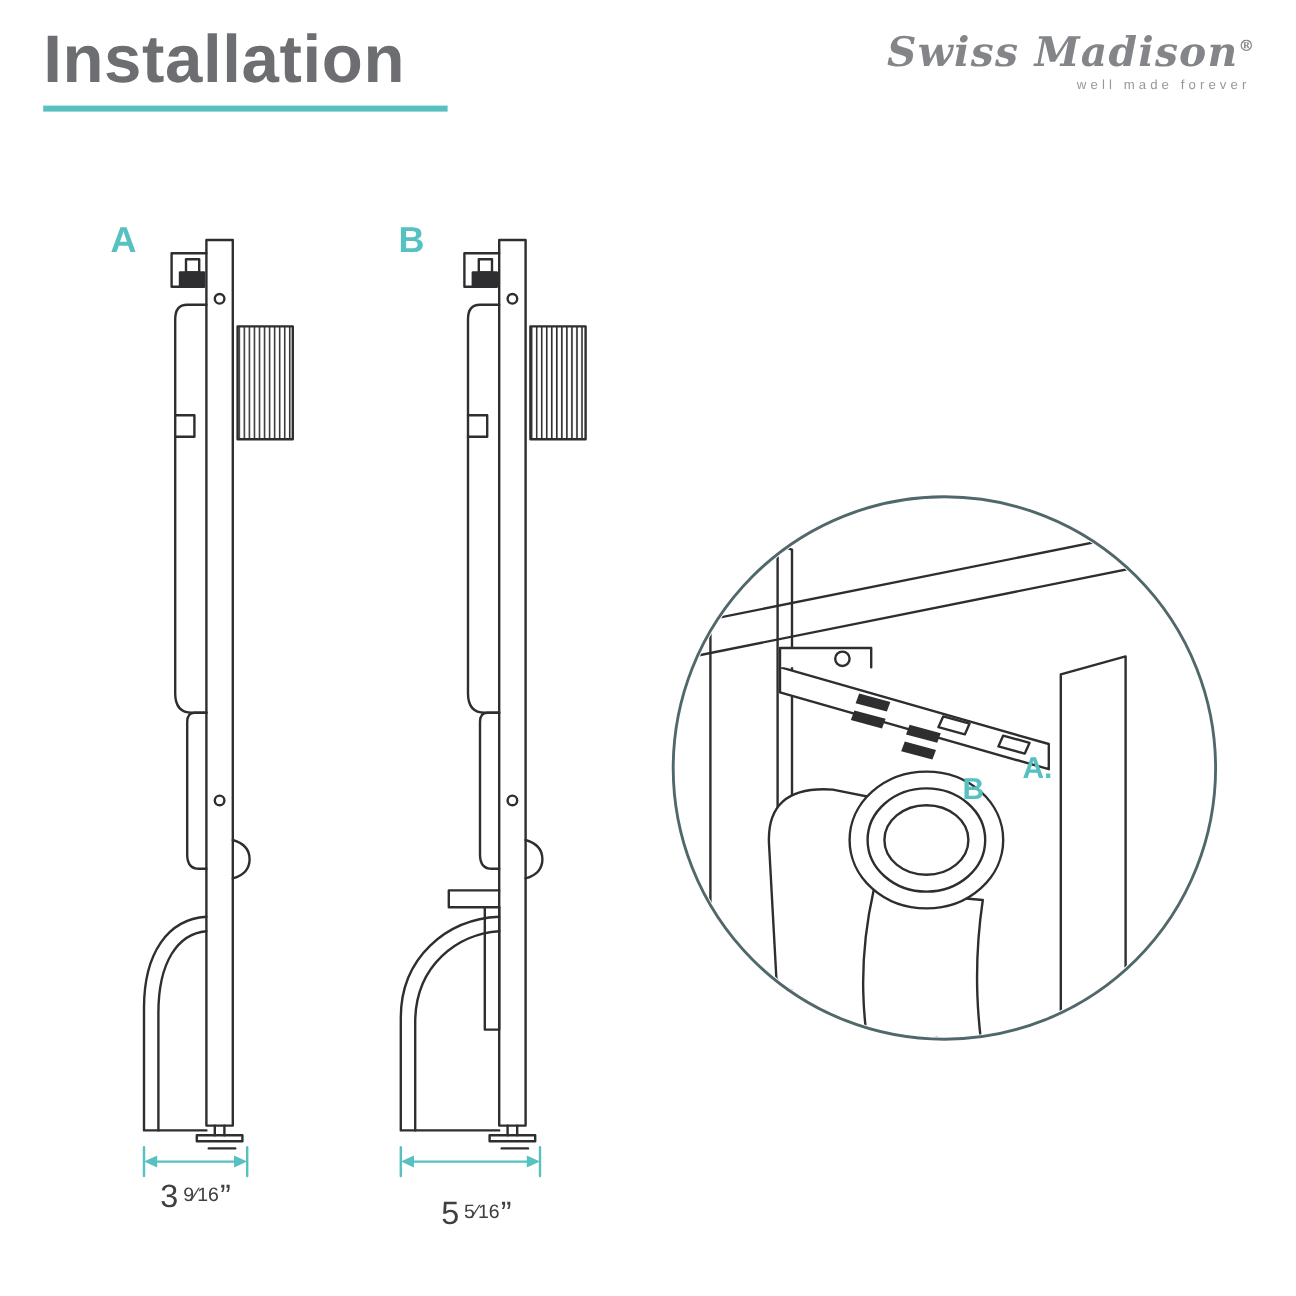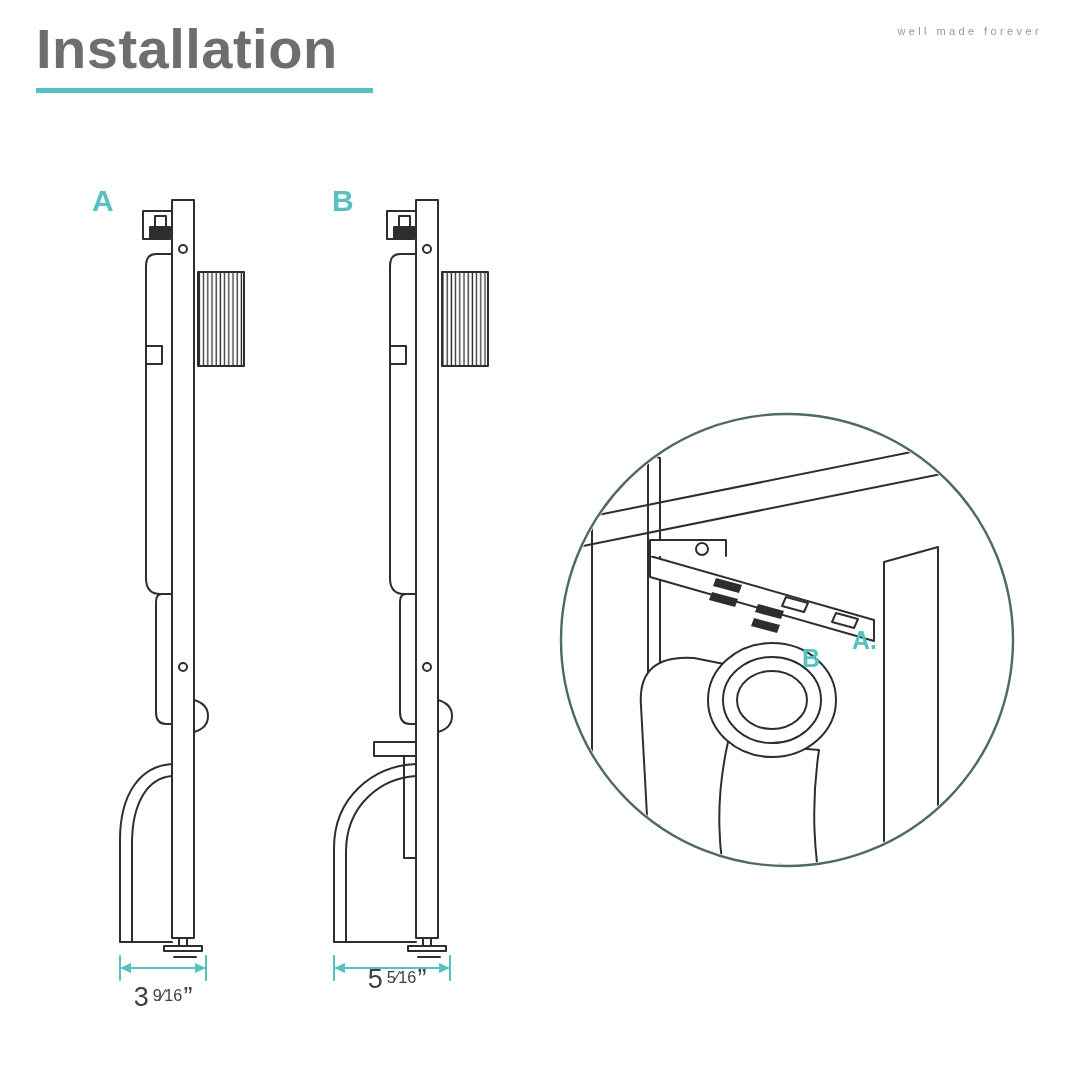--- a/index.html
+++ b/index.html
@@ -137,29 +137,30 @@
         <circle cx="787" cy="640" r="226" stroke="#50686a" stroke-width="2.4"></circle>
       </g>
 
     </g>
   </svg>
 
   <h1 class="page-title">Installation</h1>
   <div class="title-underline"></div>
 
   <div class="brand">
+    <div class="brand-script"><span>Swiss Madison</span><sup>®</sup></div>
     <div class="brand-tagline">well made forever</div>
   </div>
 
   <div class="fig-label" style="left:92px; top:184px;">A</div>
   <div class="fig-label" style="left:332px; top:184px;">B</div>
 
   <div class="dim-label" style="left:93px; top:982px;">
     <span>3</span><span class="frac">9⁄16</span><span class="unit">”</span>
   </div>
-  <div class="dim-label" style="left:327px; top:964px;">
+  <div class="dim-label" style="left:327px; top:996px;">
     <span>5</span><span class="frac">5⁄16</span><span class="unit">”</span>
   </div>
 
   <div class="detail-label" style="left:802px; top:644px;">B</div>
   <div class="detail-label" style="left:852px; top:626px;">A.</div>
 
 </div>
 
 </body></html>

